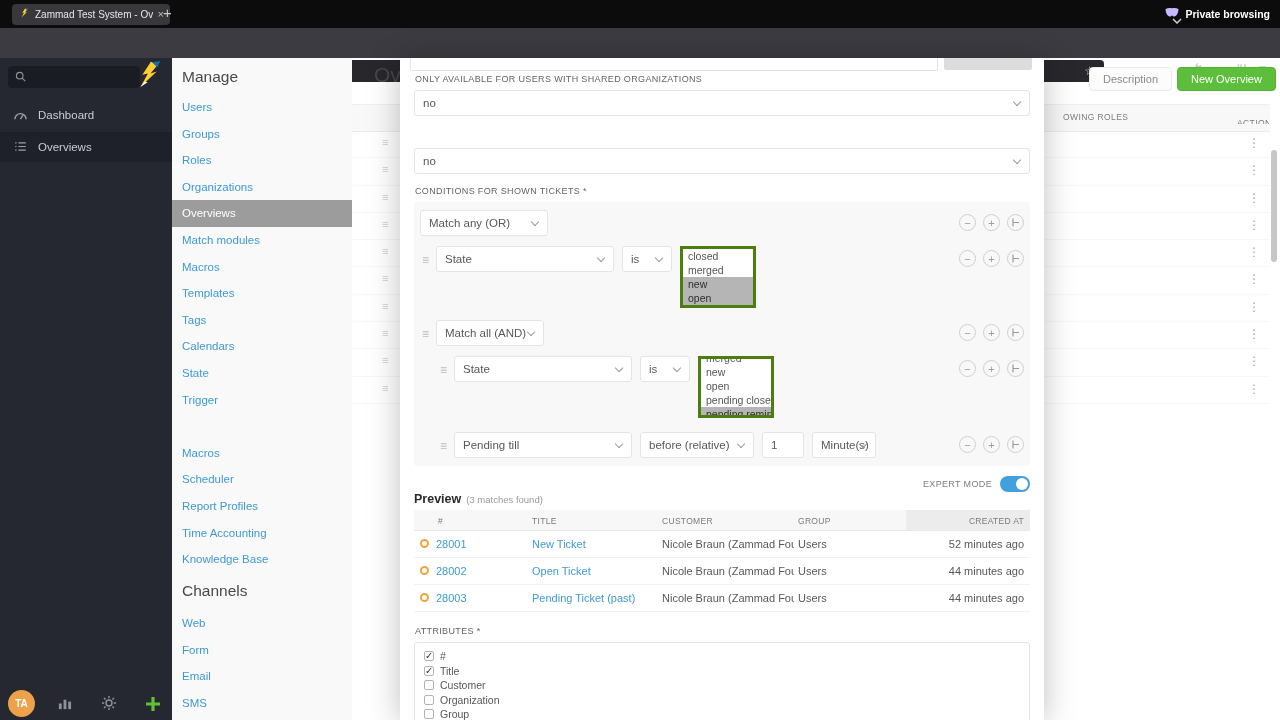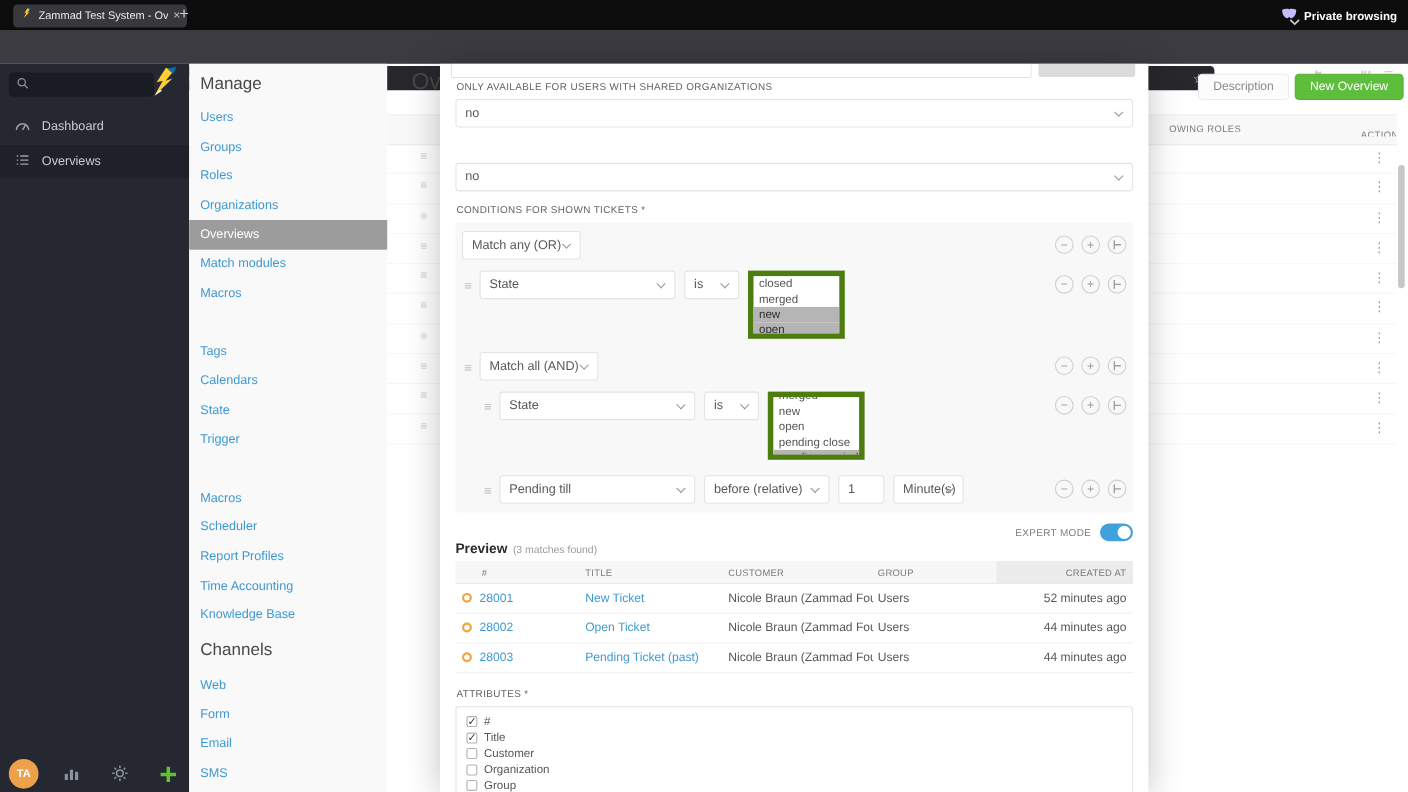--- a/index.html
+++ b/index.html
@@ -67,21 +67,21 @@
        box-shadow:0 3px 30px rgba(0,0,0,.25);}
   .flabel{position:absolute;left:15px;font-size:9px;letter-spacing:.35px;color:#636363;font-weight:500;}
   .zsel{position:absolute;height:26px;box-sizing:border-box;background:#fff;border:1px solid #e4e4e4;
        border-radius:3px;font-size:11.5px;color:#585856;line-height:24px;padding-left:8px;white-space:nowrap;overflow:hidden;}
   .zsel::after{content:"";position:absolute;right:9px;top:8px;width:5px;height:5px;
        border-right:1.2px solid #9a9a9a;border-bottom:1.2px solid #9a9a9a;transform:rotate(45deg);}
   .zinput{position:absolute;height:26px;box-sizing:border-box;background:#fff;border:1px solid #e4e4e4;
        border-radius:3px;font-size:11.5px;color:#585856;padding:0 0 0 8px;outline:none;width:42px;}
   #condbox{position:absolute;left:14px;top:144px;width:616px;height:264px;background:#f8f8f8;border-radius:3px;}
   .handle{position:absolute;color:#bbbbbb;font-size:12px;line-height:1;}
-  .multi{position:absolute;width:88px;height:62px;background:#fff;border:5px solid #4d7c0f;overflow:hidden;box-sizing:border-box;}
+  .multi{position:absolute;width:76px;height:62px;background:#fff;border:3px solid #4d7c0f;overflow:hidden;box-sizing:border-box;}
   .opt{height:14px;line-height:14px;padding-left:5px;font-size:10.5px;color:#555;white-space:nowrap;}
   .opt.sel{background:#b5b5b5;color:#2e2e2e;}
   .btns{position:absolute;display:flex;gap:7px;}
   .cbtn{width:17px;height:17px;box-sizing:border-box;border:1px solid #cfcfcf;border-radius:50%;
        display:flex;align-items:center;justify-content:center;color:#9b9b9b;font-size:11px;background:transparent;}
   #expert{position:absolute;right:14px;top:418px;display:flex;align-items:center;gap:8px;}
   #expert .elabel{font-size:9px;letter-spacing:.35px;color:#7d7d7d;}
   .toggle{width:30px;height:16px;border-radius:9px;background:#41a1dc;position:relative;}
   .toggle .knob{position:absolute;right:2px;top:2px;width:12px;height:12px;border-radius:50%;background:#fff;}
   #pvtitle{position:absolute;left:14px;top:434px;font-size:12.5px;color:#2b2b2b;font-weight:bold;}
@@ -247,20 +247,21 @@
 
   <div id="managenav">
     <div class="mhead" style="top:10px">Manage</div>
     <div class="mitem" style="top:36px">Users</div>
     <div class="mitem" style="top:62.6px">Groups</div>
     <div class="mitem" style="top:89.2px">Roles</div>
     <div class="mitem" style="top:115.8px">Organizations</div>
     <div class="mitem active" style="top:142.4px">Overviews</div>
     <div class="mitem" style="top:169px">Match modules</div>
     <div class="mitem" style="top:195.6px">Macros</div>
+    <div class="mitem" style="top:222.2px">Templates</div>
     <div class="mitem" style="top:248.8px">Tags</div>
     <div class="mitem" style="top:275.4px">Calendars</div>
     <div class="mitem" style="top:302px">State</div>
     <div class="mitem" style="top:328.6px">Trigger</div>
     <div class="mitem" style="top:381.8px">Macros</div>
     <div class="mitem" style="top:408.4px">Scheduler</div>
     <div class="mitem" style="top:435px">Report Profiles</div>
     <div class="mitem" style="top:461.6px">Time Accounting</div>
     <div class="mitem" style="top:488.2px">Knowledge Base</div>
     <div class="mhead" style="top:524px">Channels</div>
@@ -328,21 +329,21 @@
 
     <div class="flabel" style="top:16px">ONLY AVAILABLE FOR USERS WITH SHARED ORGANIZATIONS</div>
     <div class="zsel" style="left:14px;top:32px;width:616px">no</div>
 
     <div class="zsel" style="left:14px;top:90px;width:616px">no</div>
 
     <div class="flabel" style="top:128px">CONDITIONS FOR SHOWN TICKETS *</div>
 
     <div id="condbox">
 
-      <div class="zsel" style="left:6px;top:8px;width:108px">Match any (OR)</div>
+      <div class="zsel" style="left:6px;top:8px;width:128px">Match any (OR)</div>
       <div class="btns" style="left:545px;top:12px">
         <div class="cbtn">−</div>
         <div class="cbtn">+</div>
         <div class="cbtn">
             <svg width="9" height="9" viewBox="0 0 9 9">
               <path d="M2 .5v8M2 4.5h6" stroke="#9b9b9b" stroke-width="1.2" fill="none"></path>
             </svg>
           </div>
       </div>
 

